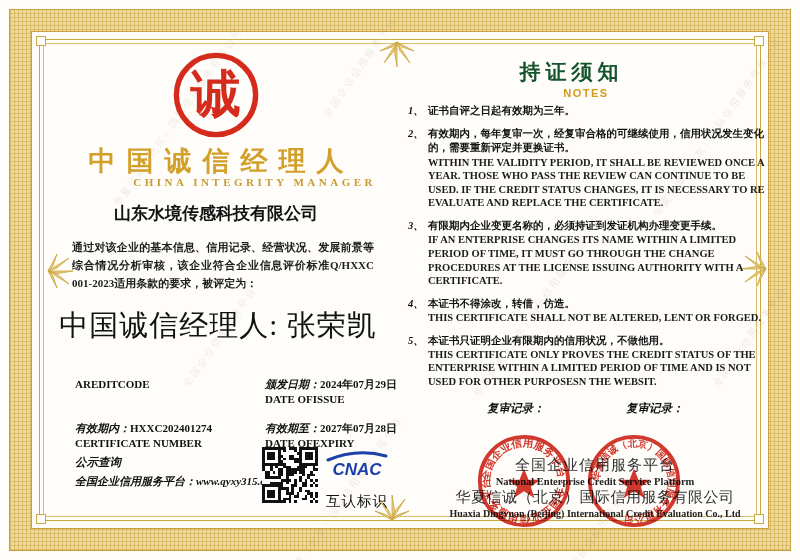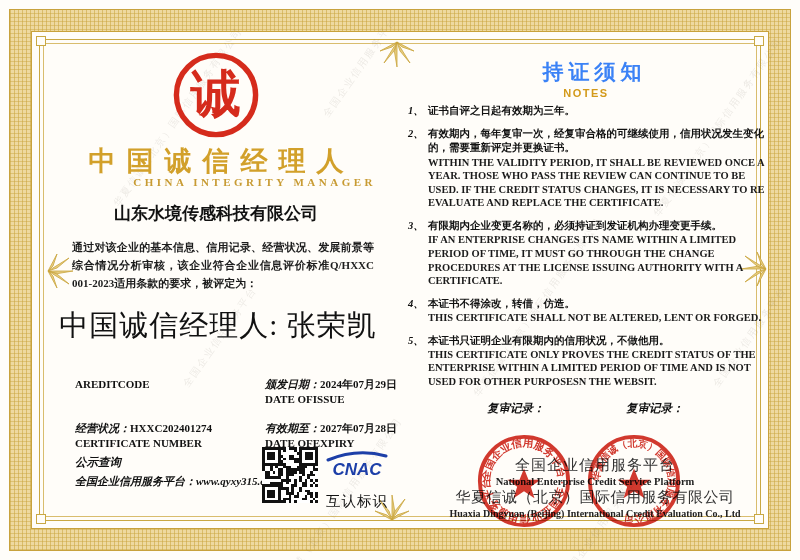--- a/index.html
+++ b/index.html
@@ -60,23 +60,23 @@
   .qr{position:absolute;left:262px;top:447px;width:56px;height:56px;display:grid;
       grid-template-columns:repeat(21,1fr);grid-template-rows:repeat(21,1fr);background:#fff;}
   .qr div{background:transparent;} .qr div.on{background:#111;}
 
   .cnac{position:absolute;left:322px;top:450px;width:70px;text-align:center;}
   .cnac .mark{display:block;width:66px;height:30px;margin:0 auto;}
   .cnac-label{font-family:"Liberation Sans",sans-serif;font-weight:normal;font-size:14.5px;
               color:#111;letter-spacing:1px;margin-top:12px;}
 
   
-  .notes-title{position:absolute;left:412px;top:58px;width:360px;text-align:center;
+  .notes-title{position:absolute;left:389px;top:58px;width:360px;text-align:center;
                font-family:"Liberation Sans",sans-serif;font-weight:bold;font-size:21px;
-               letter-spacing:5px;color:#3b82f6;text-indent:5px;}
+               letter-spacing:5px;color:#14532d;text-indent:5px;}
   .notes-sub{position:absolute;left:406px;top:87px;width:360px;text-align:center;
              font-family:"Liberation Sans",sans-serif;font-weight:bold;font-size:11px;
              letter-spacing:1.5px;color:#d39a1b;}
   .notes-list{position:absolute;left:408px;top:104px;width:362px;}
   .note{display:flex;margin-bottom:9px;}
   .note .num{width:20px;flex:none;font-size:10.5px;font-weight:bold;font-style:italic;color:#111;}
   .note .body{flex:1;}
   .note .cn{font-size:10.5px;font-weight:bold;color:#111;line-height:1.35;}
   .note .en{font-size:10.5px;font-weight:bold;color:#1a1a1a;line-height:1.3;}
 
@@ -142,21 +142,21 @@
 
   <div class="fields">
     <div class="field f0">
       <div class="fsub">AREDITCODE</div>
     </div>
     <div class="field f1">
       <div class="l1"><span class="flabel">颁发日期：</span><span class="fval">2024年07月29日</span></div>
       <div class="fsub">DATE OFISSUE</div>
     </div>
     <div class="field f2">
-      <div class="l1"><span class="flabel">经营状况：</span><span class="fval">HXXC202401274</span></div>
+      <div class="l1"><span class="flabel">有效期内：</span><span class="fval">HXXC202401274</span></div>
       <div class="fsub">CERTIFICATE NUMBER</div>
     </div>
     <div class="field f3">
       <div class="l1"><span class="flabel">有效期至：</span><span class="fval">2027年07月28日</span></div>
       <div class="fsub">DATE OFEXPIRY</div>
     </div>
   </div>
 
   <div class="query-title">公示查询</div>
   <div class="query-line">全国企业信用服务平台：www.qyxy315.org.cn</div>

